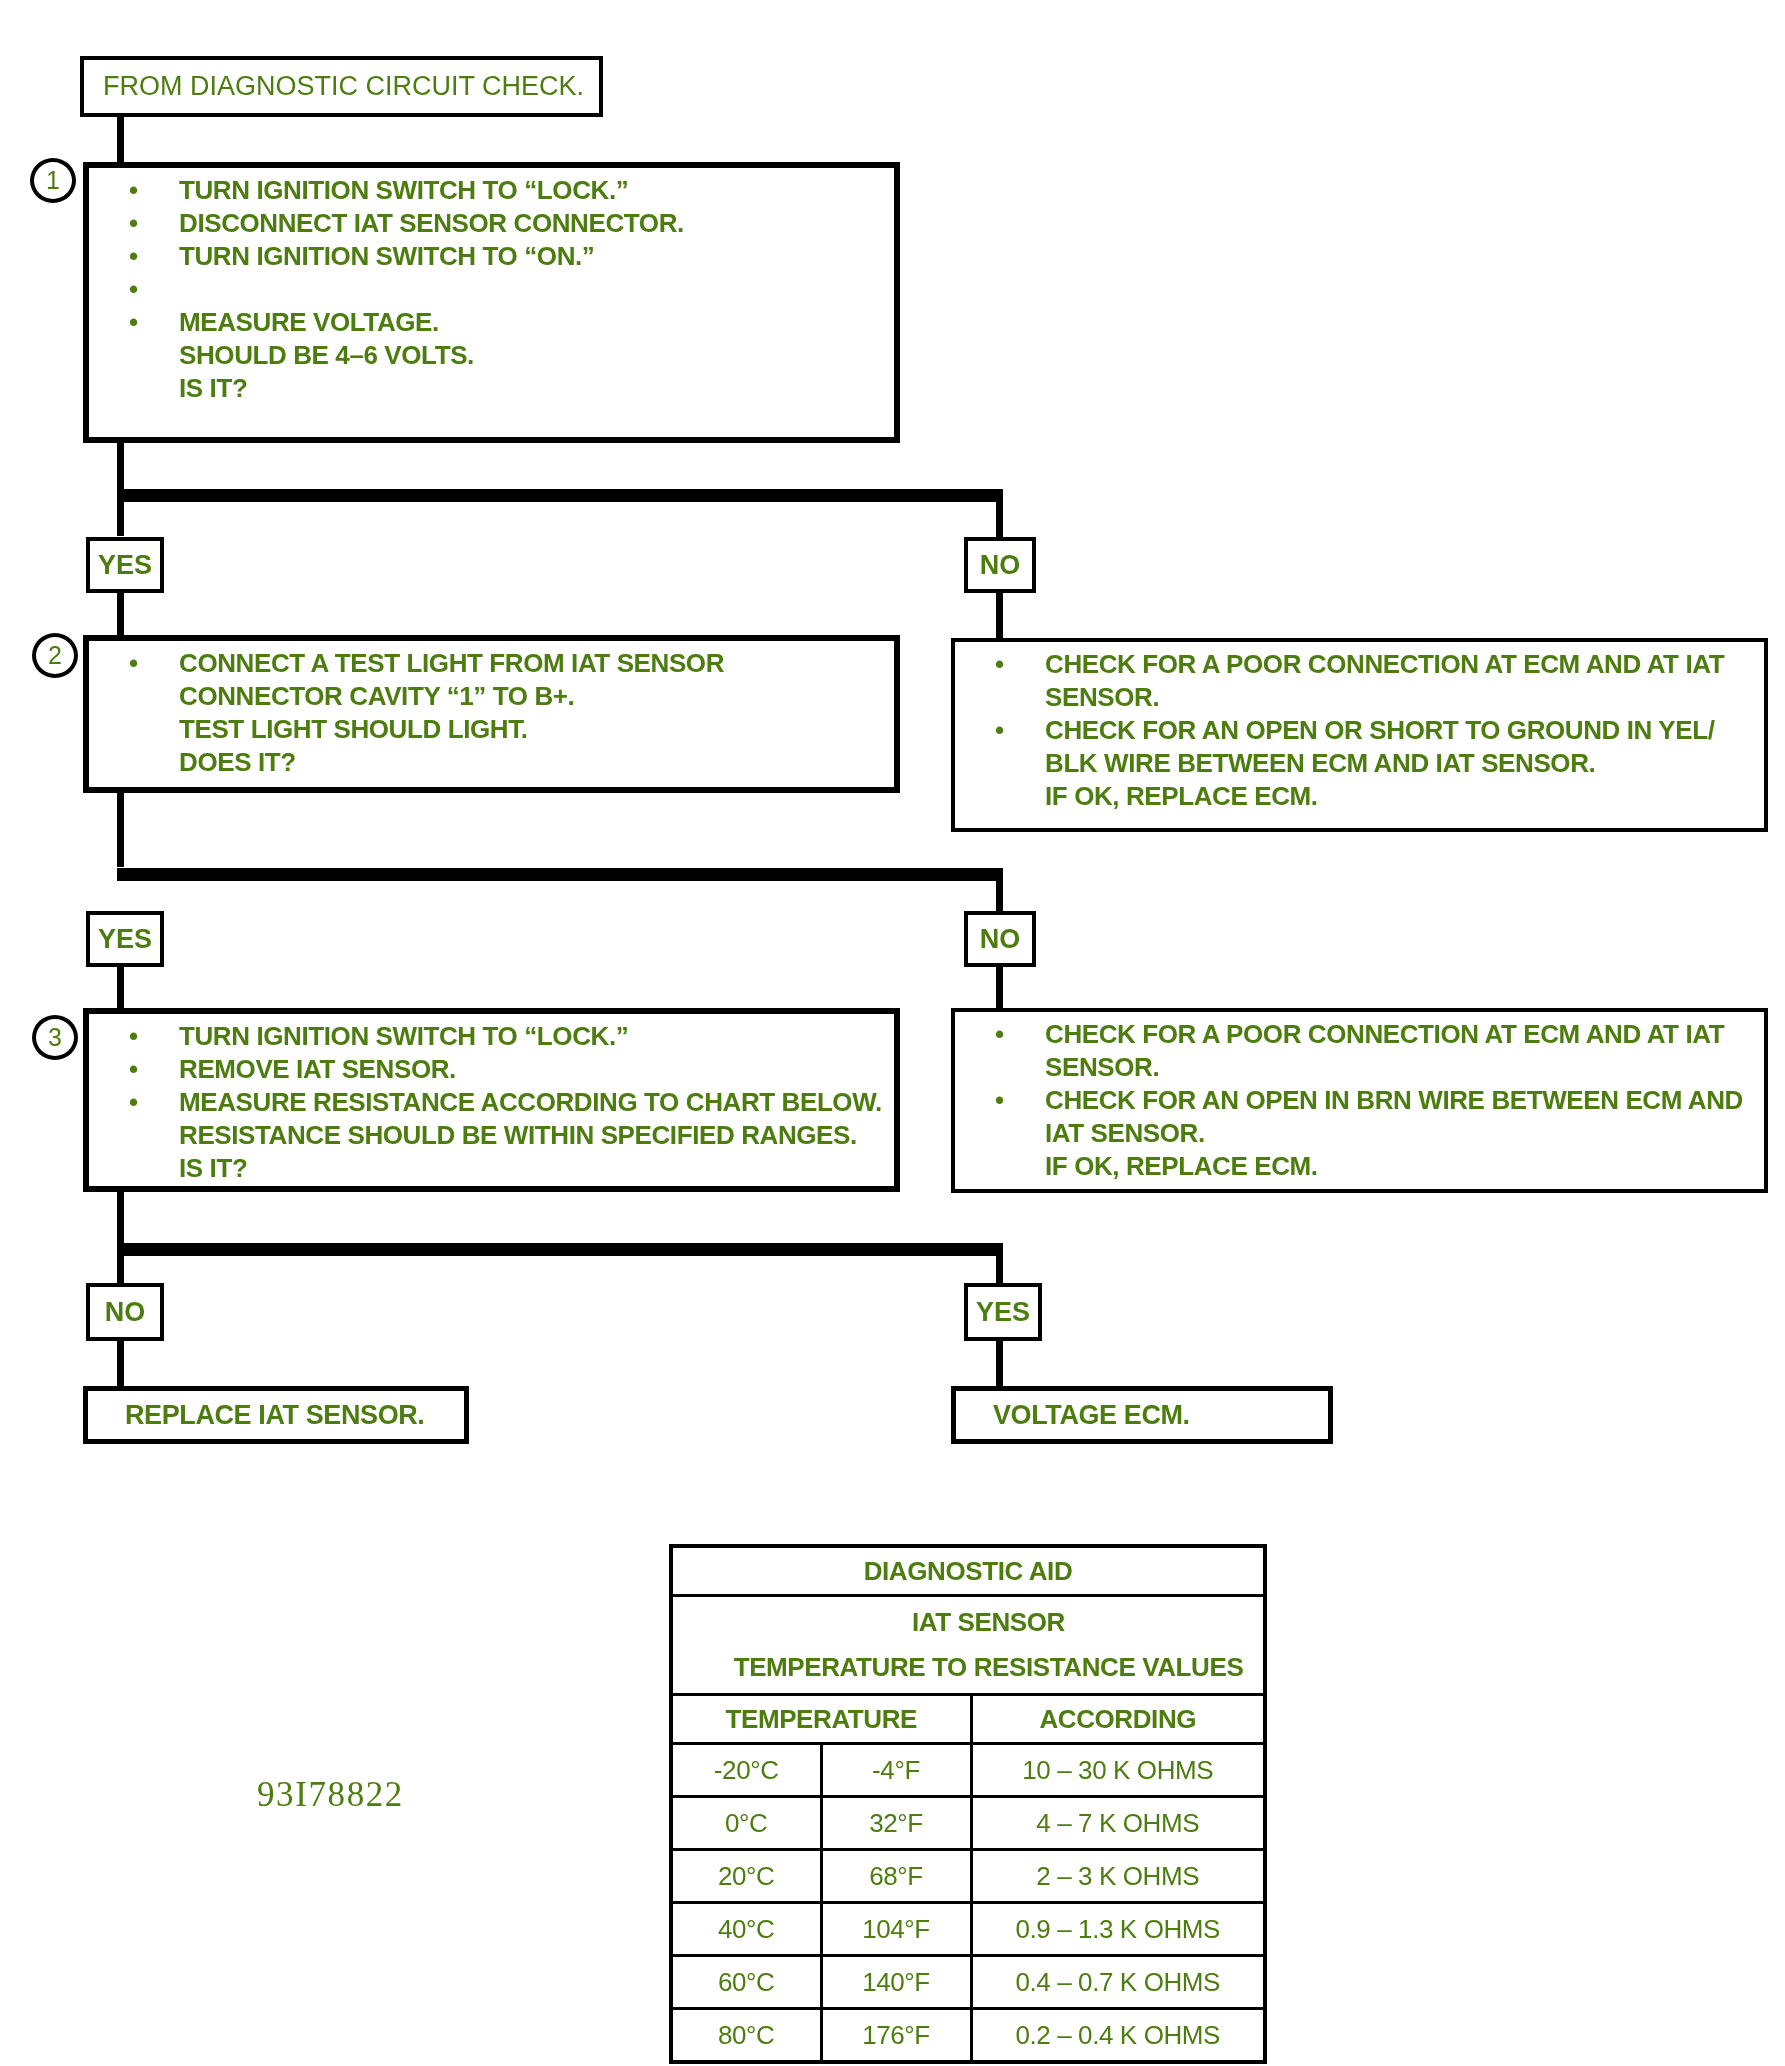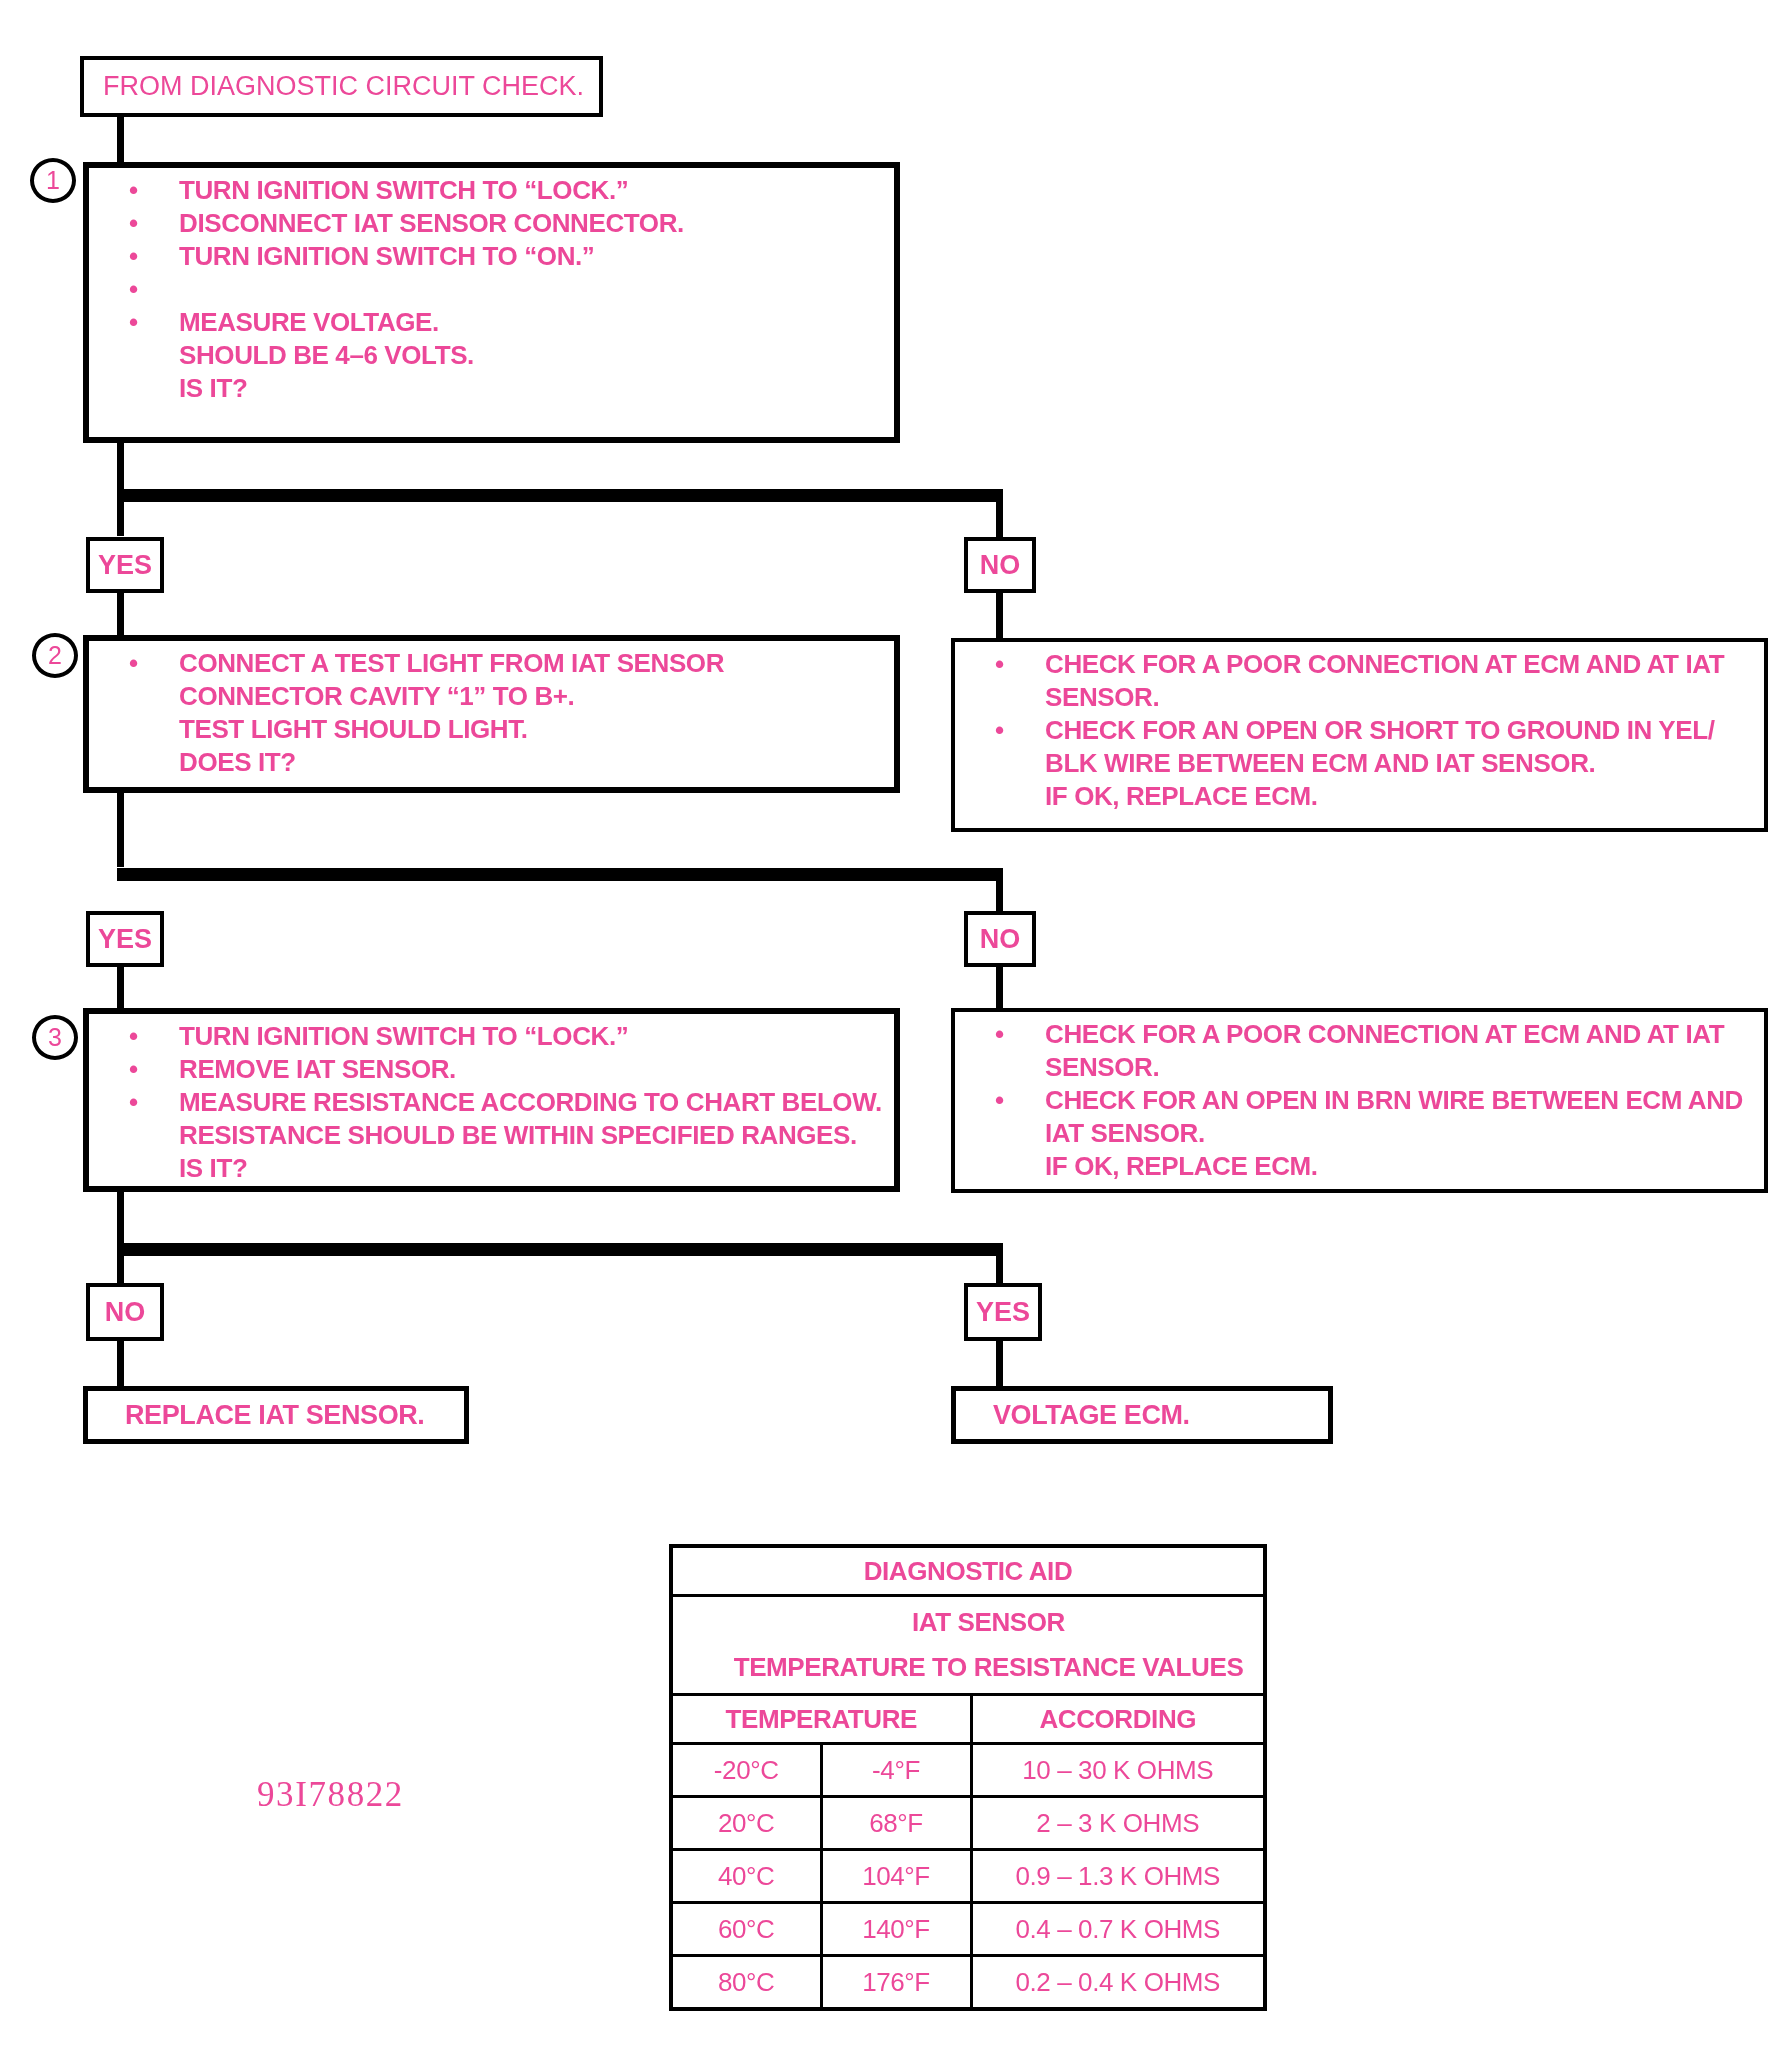--- a/index.html
+++ b/index.html
@@ -2,21 +2,21 @@
 <html style="font-size:12.8px"><head>
 <meta charset="utf-8">
 <style>
   html,body{margin:0;padding:0;background:#ffffff;}
   .page{
     position:relative;
     width:1786px;
     height:2066px;
     background:#ffffff;
     font-family:"Liberation Sans", sans-serif;
-    color:#ec4899;
+    color:#4d7c0f;
     overflow:hidden;
     text-decoration:underline;
   }
   
   .fbox{
     position:absolute;
     background:#fff;
     border:4.8px solid #000;
     box-sizing:border-box;
   }
@@ -364,20 +364,25 @@
         </tr>
       </tbody>
       <tbody>
 
       <tr class="row-data">
           <td class="dat">-20°C</td>
           <td class="dat">-4°F</td>
           <td class="dat">10 – 30 K OHMS</td>
         </tr>
           <tr class="row-data">
+          <td class="dat">0°C</td>
+          <td class="dat">32°F</td>
+          <td class="dat">4 – 7 K OHMS</td>
+        </tr>
+          <tr class="row-data">
           <td class="dat">20°C</td>
           <td class="dat">68°F</td>
           <td class="dat">2 – 3 K OHMS</td>
         </tr>
           <tr class="row-data">
           <td class="dat">40°C</td>
           <td class="dat">104°F</td>
           <td class="dat">0.9 – 1.3 K OHMS</td>
         </tr>
           <tr class="row-data">

